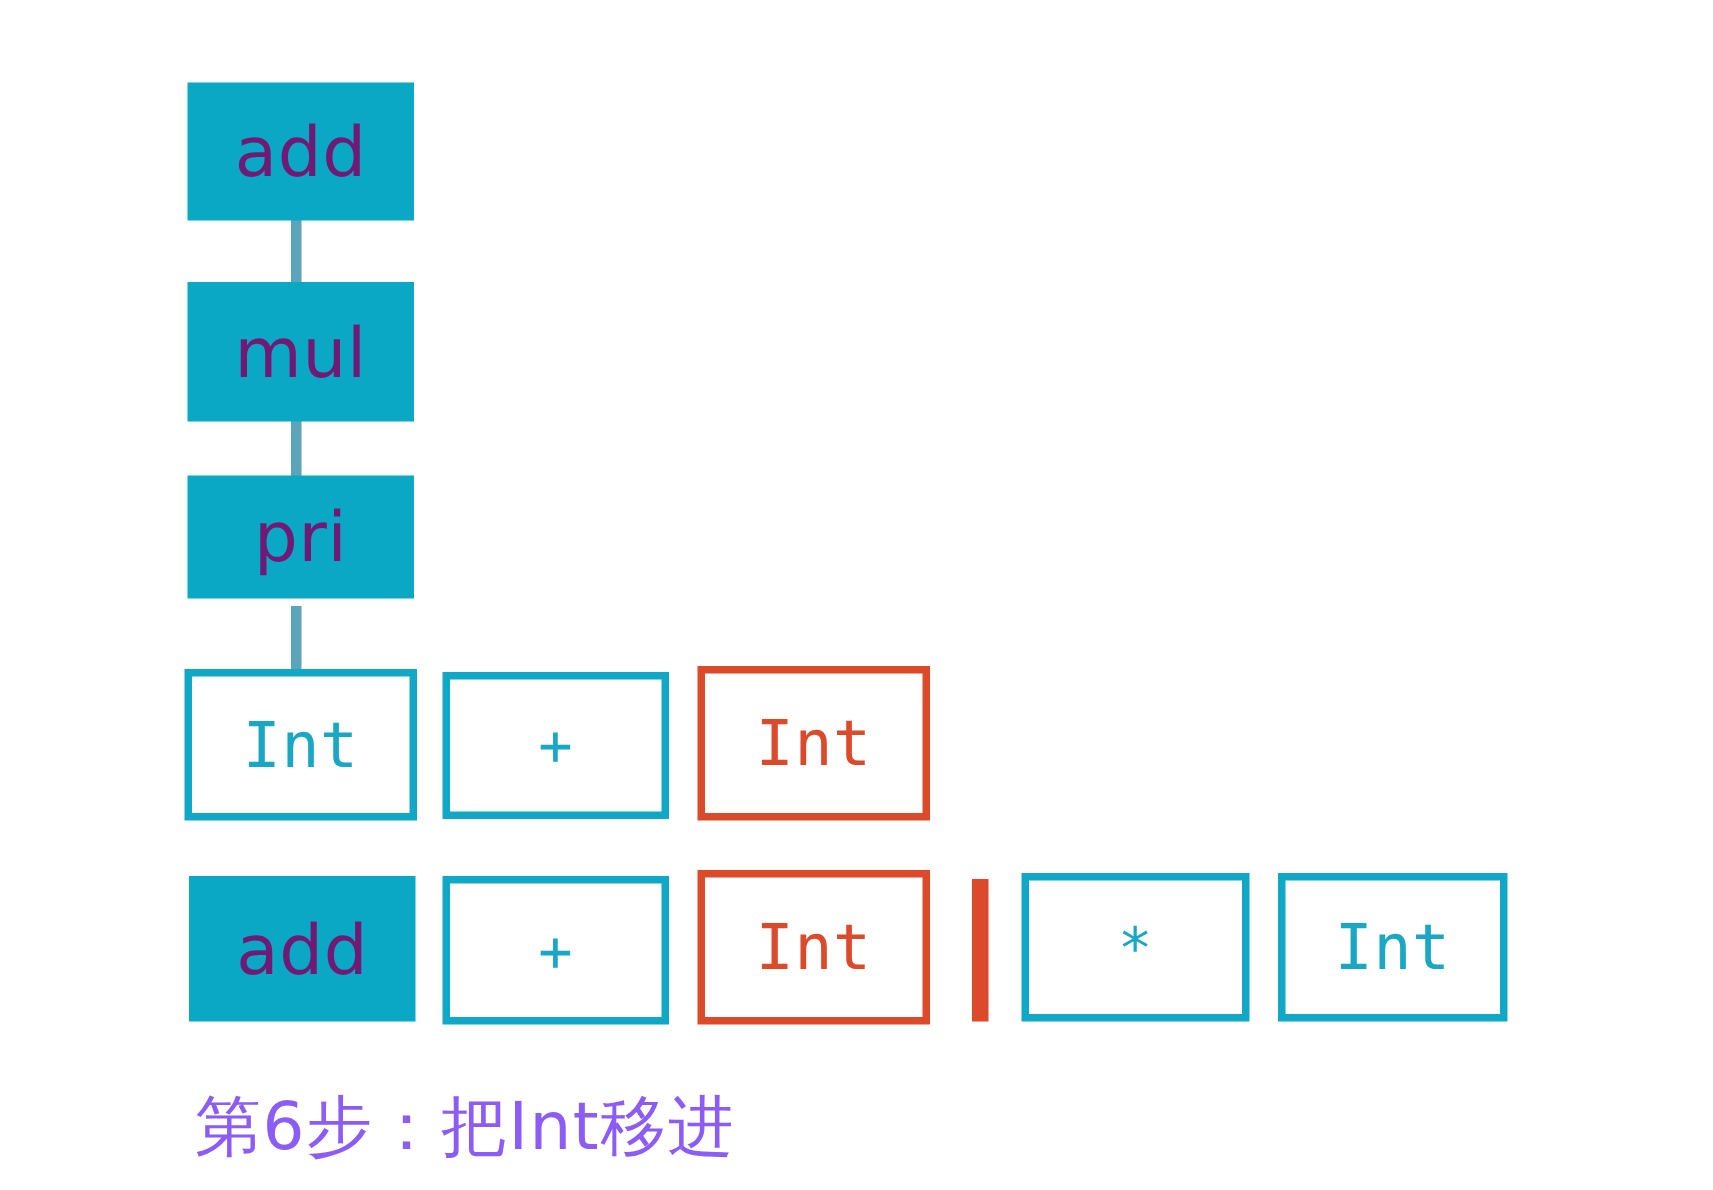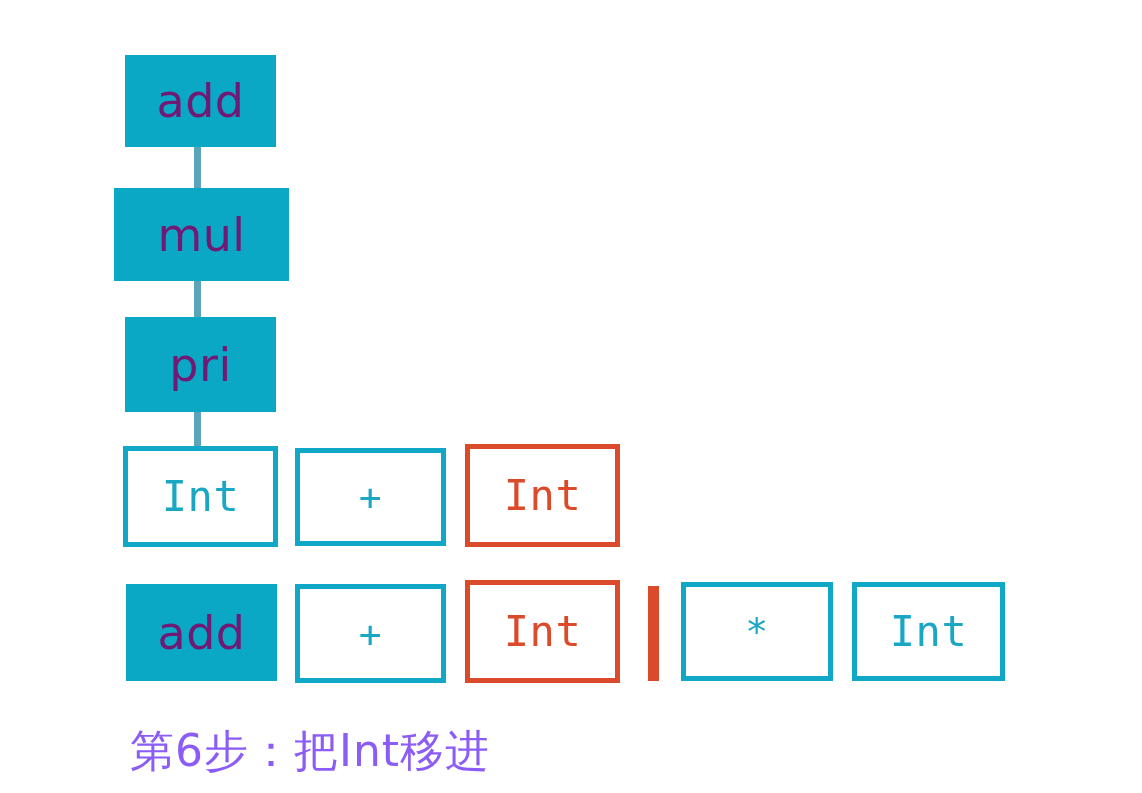--- a/index.html
+++ b/index.html
@@ -96,25 +96,25 @@
 <div id="canvas">
 
   <div class="connector" style="left:194px; top:140px; height:50px;"></div>
   <div class="connector" style="left:194px; top:272px; height:50px;"></div>
   <div class="connector" style="left:194px; top:404px; height:48px;"></div>
 
   <div class="node filled" style="left:125px; top:55px; width:151px; height:92px;">
     <span>add</span>
   </div>
 
-  <div class="node filled" style="left:114px; top:188px; width:175px; height:93px;">
+  <div class="node filled" style="left:125px; top:188px; width:151px; height:93px;">
     <span>mul</span>
   </div>
 
-  <div class="node filled" style="left:125px; top:317px; width:151px; height:95px;align-items:center;">
+  <div class="node filled" style="left:125px; top:317px; width:151px; height:82px;align-items:center;">
     <span>pri</span>
   </div>
 
   <div class="node outline-teal" style="left:123px; top:446px; width:155px; height:101px;">
     <span>Int</span>
   </div>
 
   <div class="node outline-teal op" style="left:295px; top:448px; width:151px; height:98px;">
     <span>+</span>
   </div>

